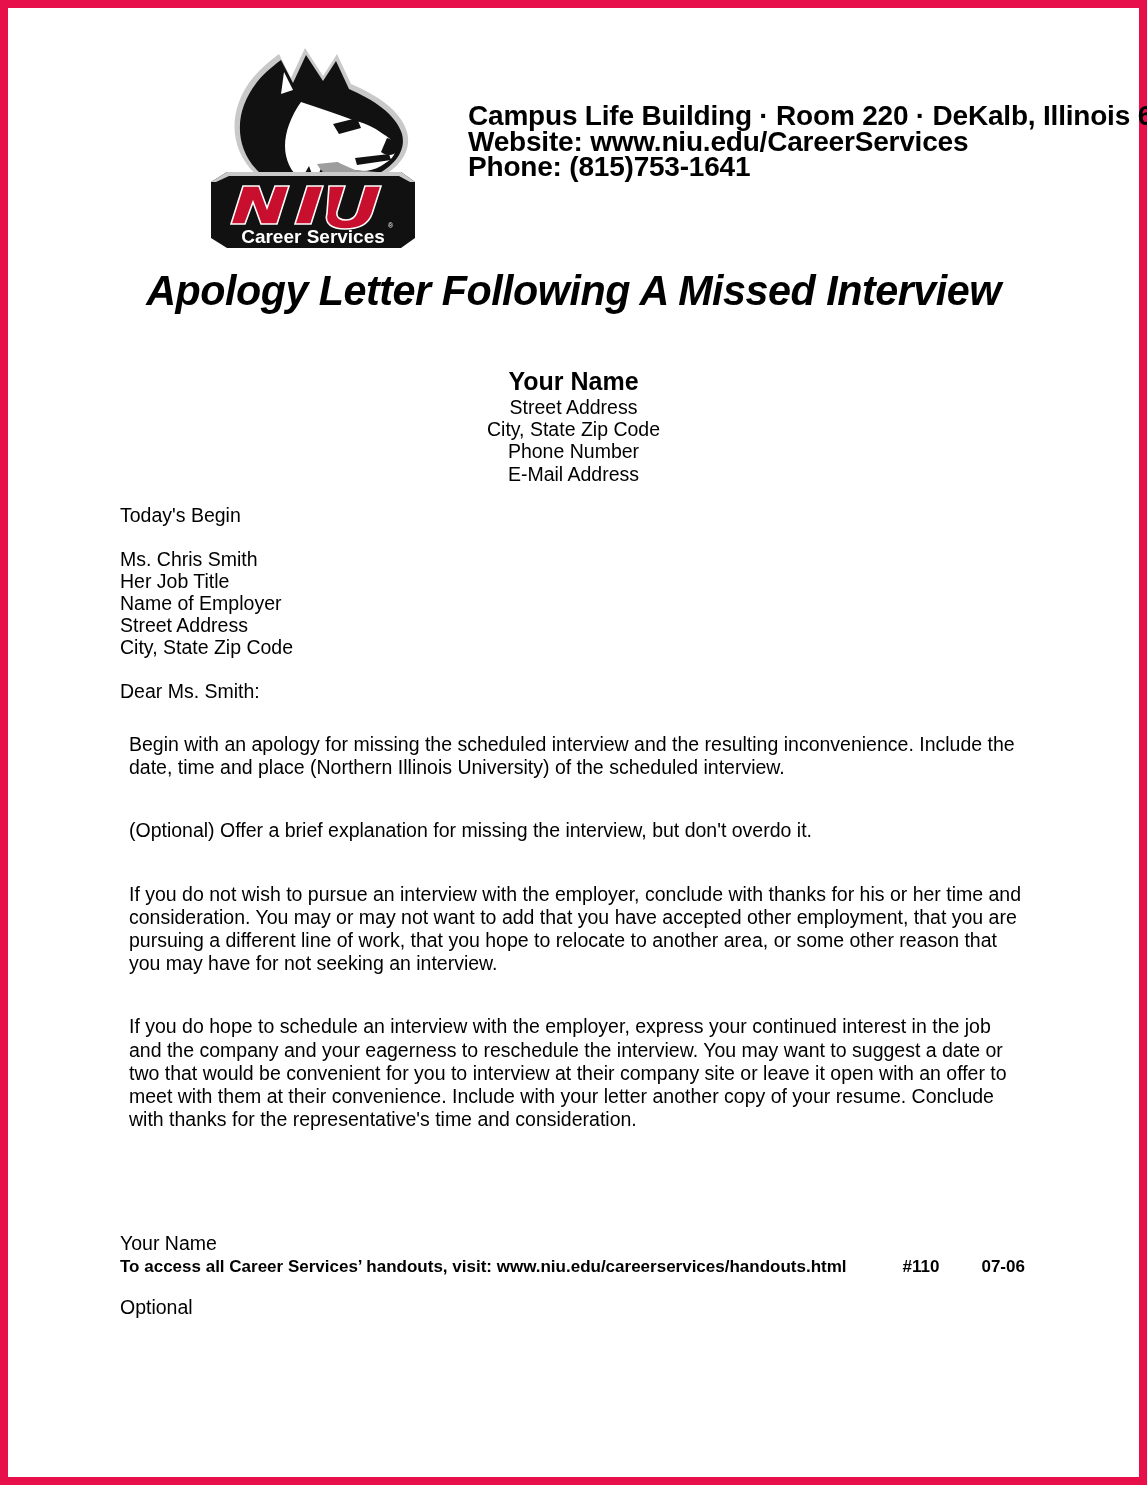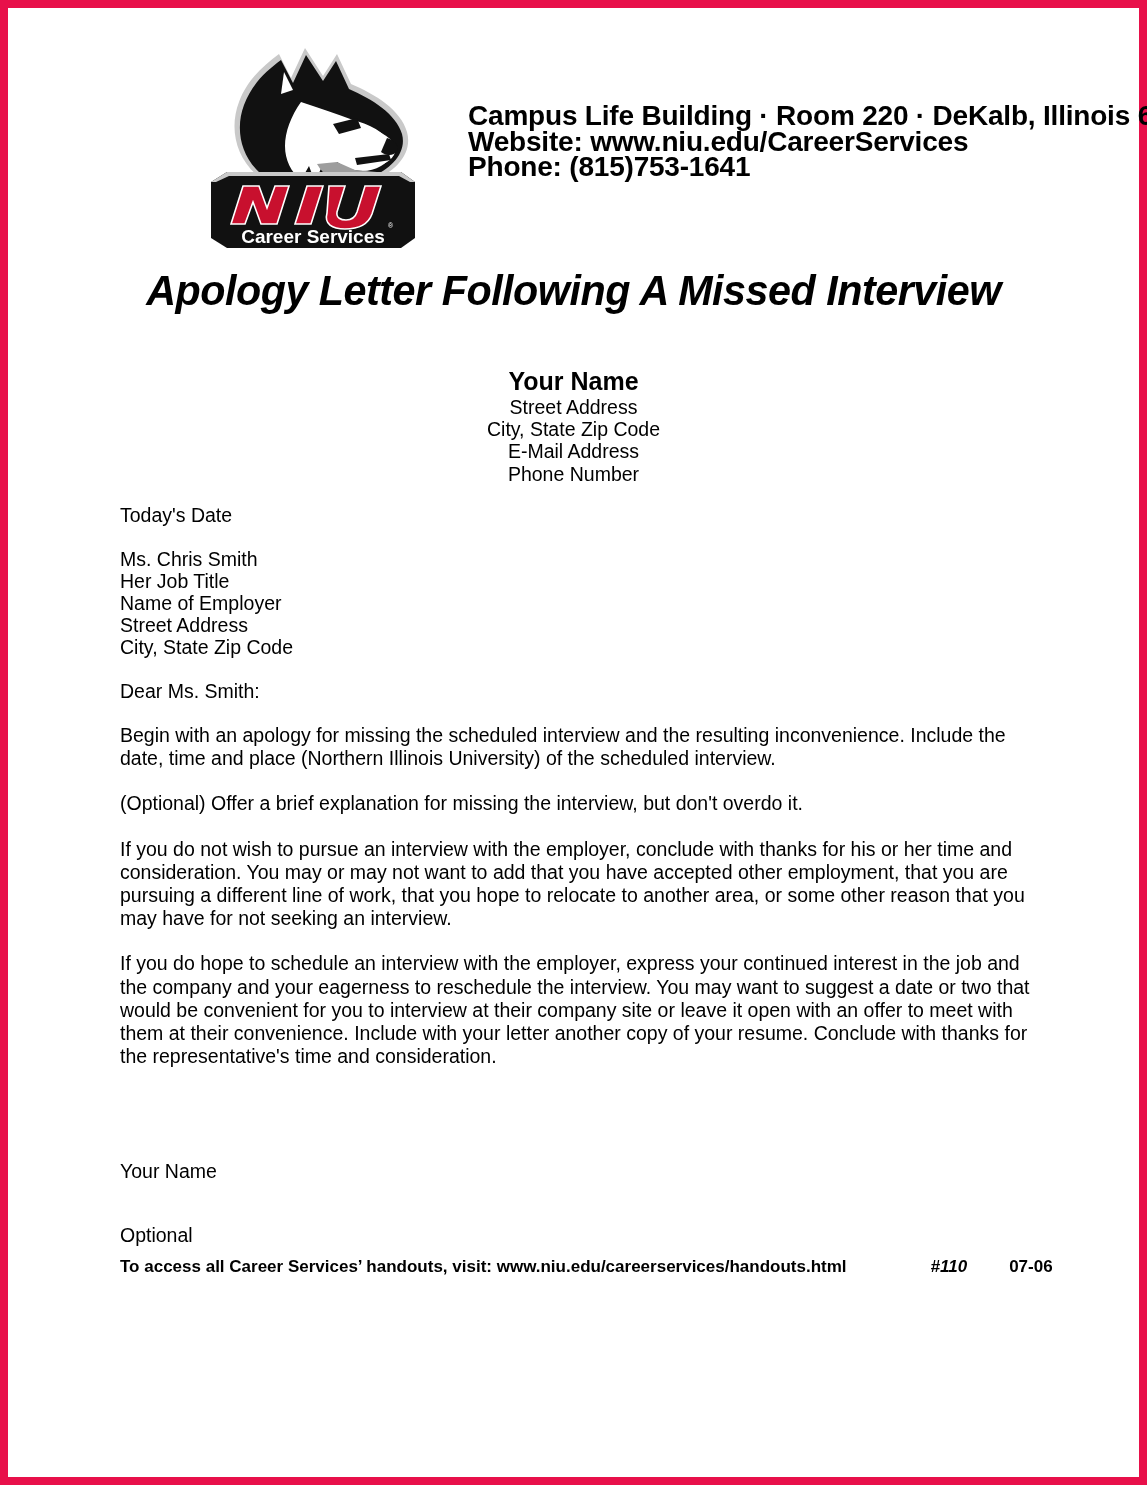--- a/index.html
+++ b/index.html
@@ -103,40 +103,40 @@
     left: 112px;
     top: 496px;
     width: 916px;
     font-size: 19.5px;
     line-height: 22px;
   }
   .line { white-space: nowrap; }
   .gap-small { height: 22px; }
   .gap-para  { height: 22px; }
   .para {
-    margin: 0;
+    margin: 9px;
     font-size: 19.5px;
     line-height: 23.2px;
     text-align: left;
   }
 
   .sig-gap-1 { height: 70px; }
   .sig-gap-2 { height: 42px; }
 
   
   .footer {
     position: absolute;
     left: 112px;
     top: 1249px;
     width: 916px;
     font-size: 17px;
     font-weight: bold;
     white-space: nowrap;
   }
-  .footer-code { padding-left: 84px; font-style: italic; }
+  .footer-code { padding-left: 56px; }
   .footer-date { padding-left: 42px; }
 </style>
 </head>
 <body>
 
 <div class="page">
 
   <div class="frame-top"></div>
   <div class="frame-bottom"></div>
   <div class="frame-left"></div>
@@ -212,27 +212,27 @@
         <div>Phone:  (815)753-1641</div>
       </div>
     </div>
 
     <div class="doc-title">Apology Letter Following A Missed Interview</div>
 
     <div class="sender">
       <div class="sender-name">Your Name</div>
       <div class="sender-line">Street Address</div>
       <div class="sender-line">City, State  Zip Code</div>
+      <div class="sender-line">Phone Number</div>
       <div class="sender-line">E-Mail Address</div>
-      <div class="sender-line">Phone Number</div>
     </div>
 
     <div class="body-block">
 
-      <div class="line">Today's Date</div>
+      <div class="line">Today's Begin</div>
       <div class="gap-small"></div>
 
       <div>
         <div class="line">Ms. Chris Smith</div>
         <div class="line">Her Job Title</div>
         <div class="line">Name of Employer</div>
         <div class="line">Street Address</div>
         <div class="line">City, State  Zip Code</div>
       </div>
       <div class="gap-small"></div>

